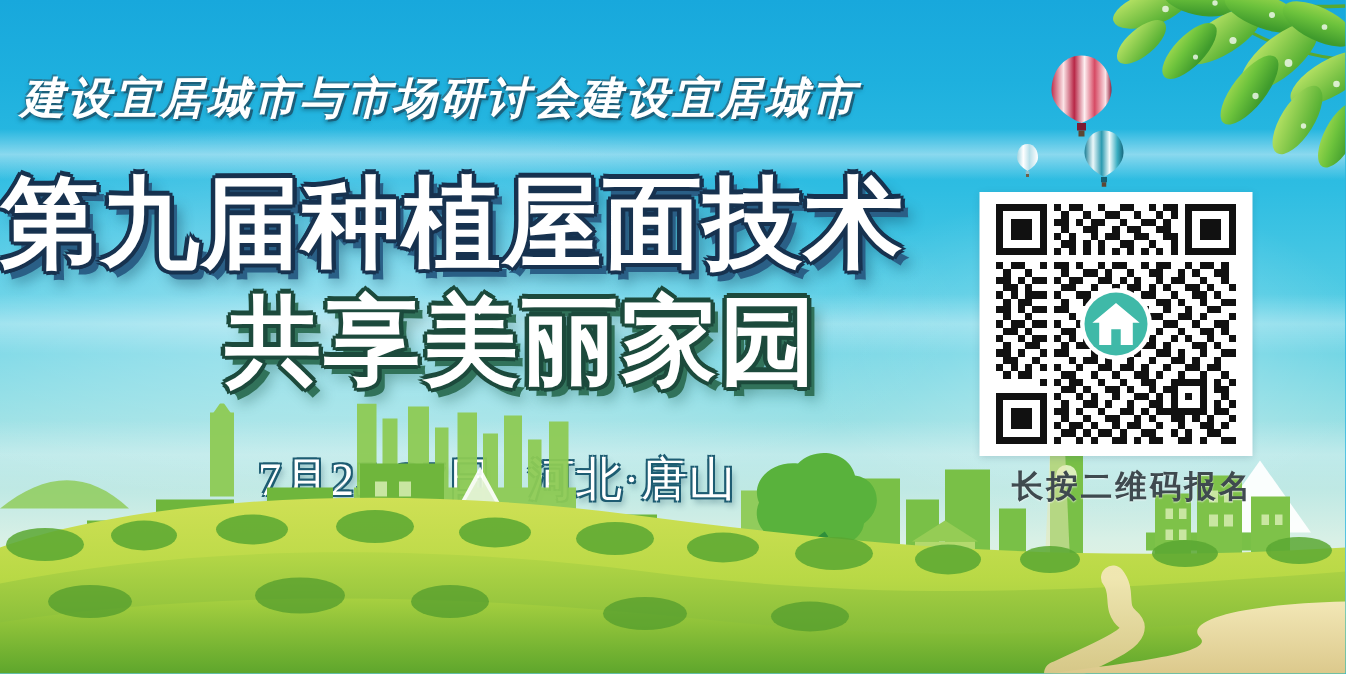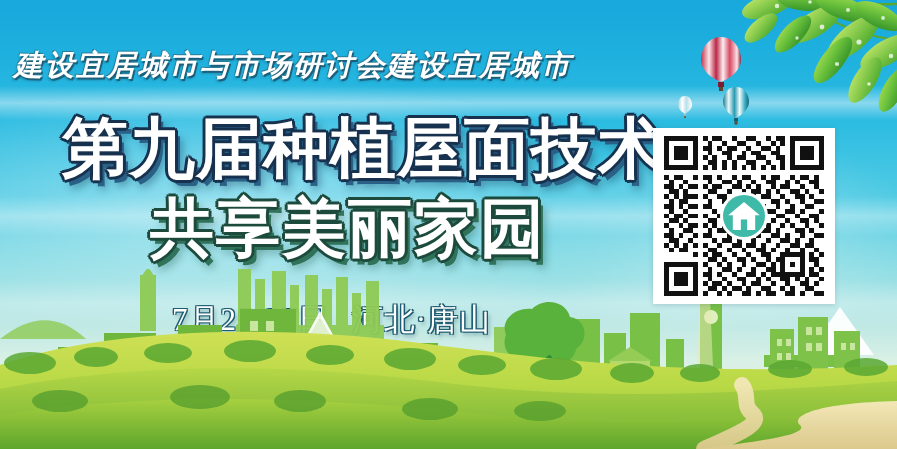--- a/index.html
+++ b/index.html
@@ -76,21 +76,21 @@
 
   .title-wrap { position:absolute; left:0; top:116px; width:660px; }
   .title-line {
     font-family:"DejaVu Sans", sans-serif;
     font-weight:700;
     color:#ffffff;
     white-space:nowrap;
     line-height:1;
   }
   .title-line.l1 {
-    font-size:66px; letter-spacing:1px; padding-left:62px;
+    font-size:66px; letter-spacing:1px; 
     text-shadow:
       -2px -2px 0 #17324f, 2px -2px 0 #17324f,
       -2px  2px 0 #17324f, 2px  2px 0 #17324f,
       -3px  0   0 #17324f, 3px  0   0 #17324f,
        0   -3px 0 #17324f, 0    3px 0 #17324f,
        5px 6px 0 #2a5f86,
        7px 9px 9px rgba(12,48,74,.45);
   }
   .title-line.l2 {
     font-size:64px; letter-spacing:2px; padding-left:150px; margin-top:14px;
@@ -486,14 +486,15 @@
       </g>
     </svg>
     <div class="qr-logo">
       <svg viewBox="0 0 24 24" width="22" height="22">
         <path d="M12 4 L3 11.5 h2.6 V20 h12.8 v-8.5 H21 Z" fill="#ffffff"></path>
         <rect x="10.2" y="14" width="3.6" height="6" fill="#3fb9a8"></rect>
       </svg>
     </div>
   </div>
 
+  <div class="qr-caption">长按二维码报名</div>
 
 </div>
 
 </body></html>

